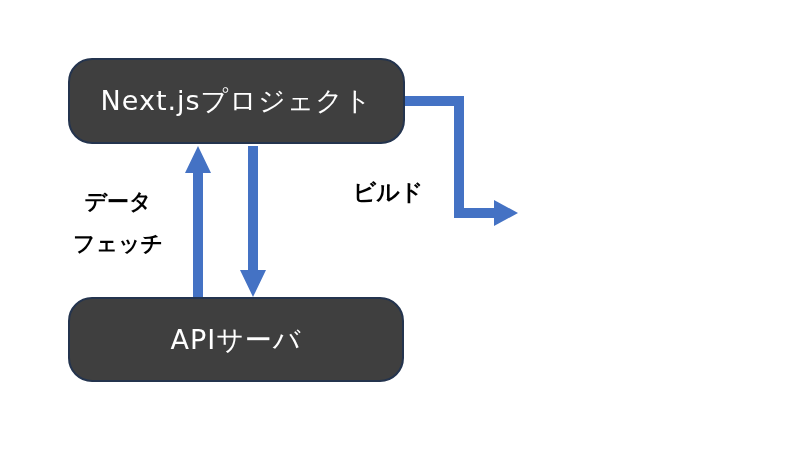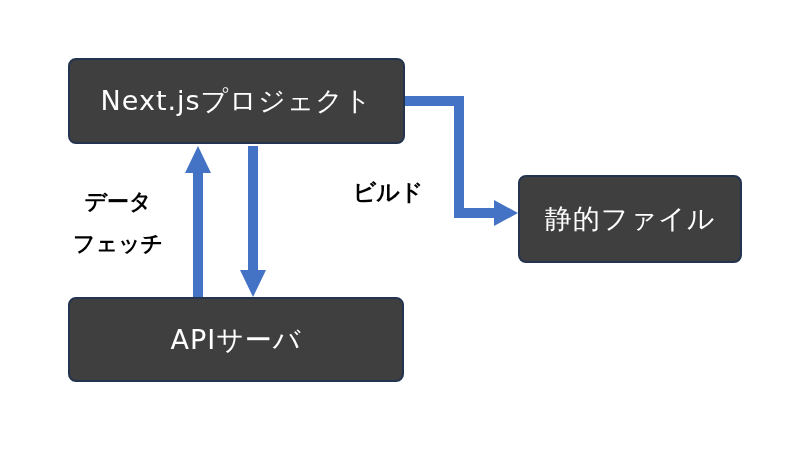--- a/index.html
+++ b/index.html
@@ -21,21 +21,21 @@
     top: 0;
     width: 800px;
     height: 461px;
     pointer-events: none;
   }
   .node {
     position: absolute;
     box-sizing: border-box;
     background: var(--node-fill, #3f3f3f);
     border: 2px solid var(--node-border, #24344e);
-    border-radius: 8px;
+    border-radius: 24px;
     display: flex;
     align-items: center;
     justify-content: center;
     color: var(--node-text, #ffffff);
     font-size: 27px;
     letter-spacing: 1px;
     white-space: nowrap;
   }
   .node-nextjs  { left: 68px;  top: 58px;  width: 337px; height: 86px; }
   .node-api     { left: 68px;  top: 297px; width: 336px; height: 85px; text-align: center; }
@@ -78,23 +78,20 @@
   </svg>
 
   <div class="node node-nextjs">
     <span>Next.jsプロジェクト</span>
   </div>
 
   <div class="node node-api">
     <span>APIサーバ</span>
   </div>
 
-  <div class="node node-static">
-    <span>静的ファイル</span>
-  </div>
 
   <div class="edge-label label-datafetch">
     <div>データ</div>
     <div>フェッチ</div>
   </div>
 
   <div class="edge-label label-build">ビルド</div>
 
 </div>
 

